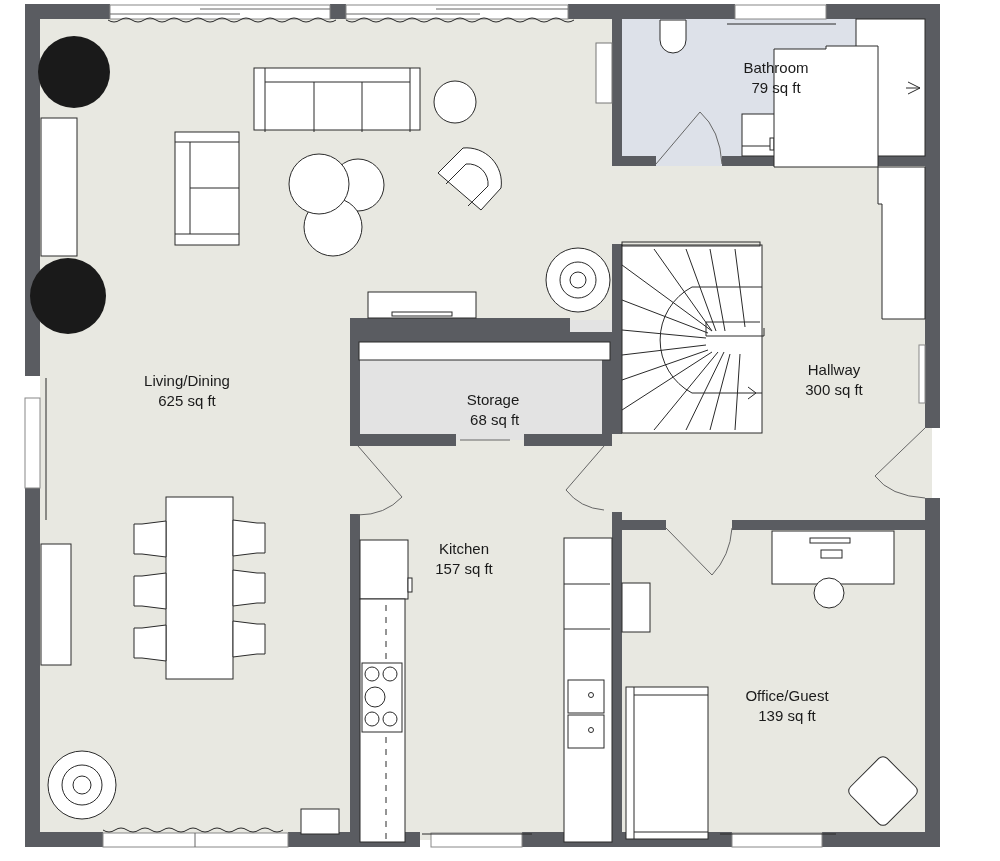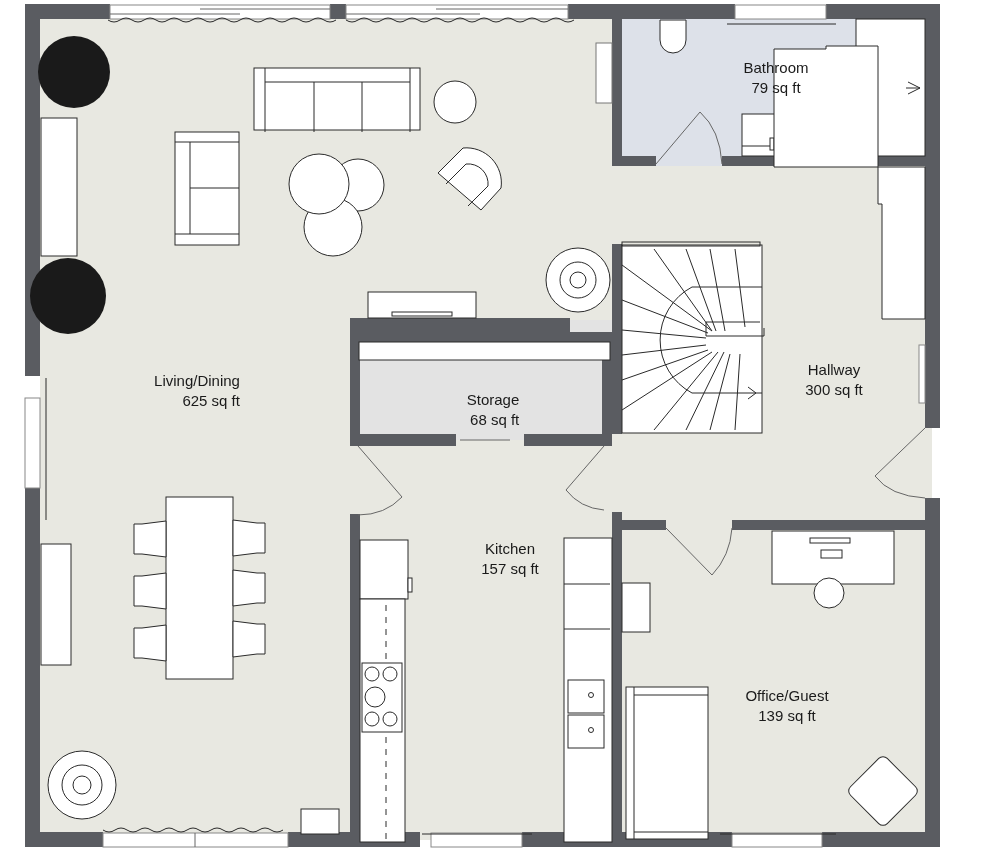--- a/index.html
+++ b/index.html
@@ -193,36 +193,36 @@
     <circle class="furn" cx="829" cy="593" r="15"></circle>
     <rect class="furn" x="622" y="583" width="28" height="49"></rect>
     <rect class="furn" x="626" y="687" width="82" height="152"></rect>
     <line class="line" x1="634" y1="687" x2="634" y2="839"></line>
     <line class="line" x1="634" y1="695" x2="708" y2="695"></line>
     <line class="line" x1="634" y1="832" x2="708" y2="832"></line>
     <rect class="furn" x="857" y="765" width="52" height="52" rx="6" transform="rotate(-45 883 791)"></rect>
   </g>
 </svg>
 
-<div class="label" style="left:197px; top:371px;text-align:right;">
+<div class="label" style="left:187px; top:371px;">
   <span>Living/Dining</span>
   <span>625 sq ft</span>
 </div>
 <div class="label" style="left:770px; top:58px;margin-left:6px;">
   <span>Bathroom</span>
   <span>79 sq ft</span>
 </div>
 <div class="label" style="left:834px; top:360px;">
   <span>Hallway</span>
   <span>300 sq ft</span>
 </div>
 <div class="label" style="left:493px; top:390px;text-align:right;">
   <span>Storage</span>
   <span>68 sq ft</span>
 </div>
-<div class="label" style="left:510px; top:539px;text-align:center;">
+<div class="label" style="left:464px; top:539px;text-align:center;">
   <span>Kitchen</span>
   <span>157 sq ft</span>
 </div>
 <div class="label" style="left:787px; top:686px;">
   <span>Office/Guest</span>
   <span>139 sq ft</span>
 </div>
 
 </body></html>

